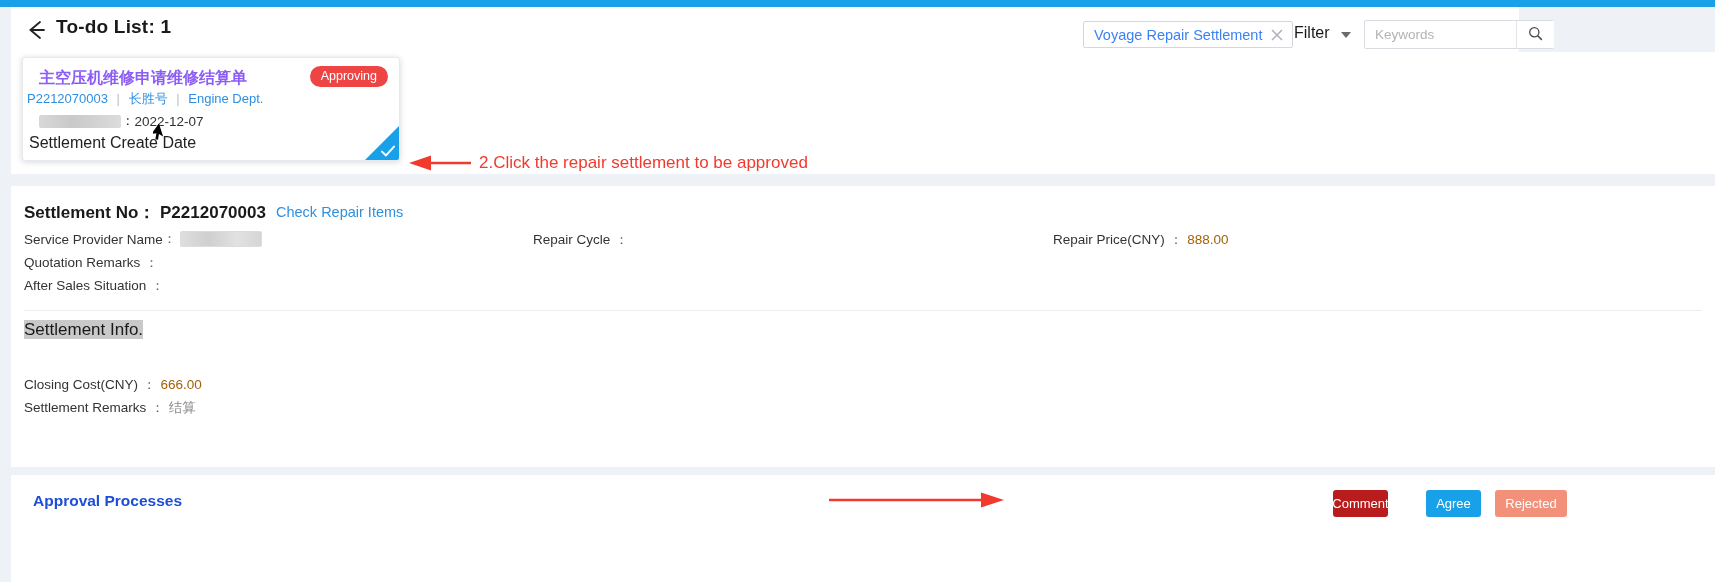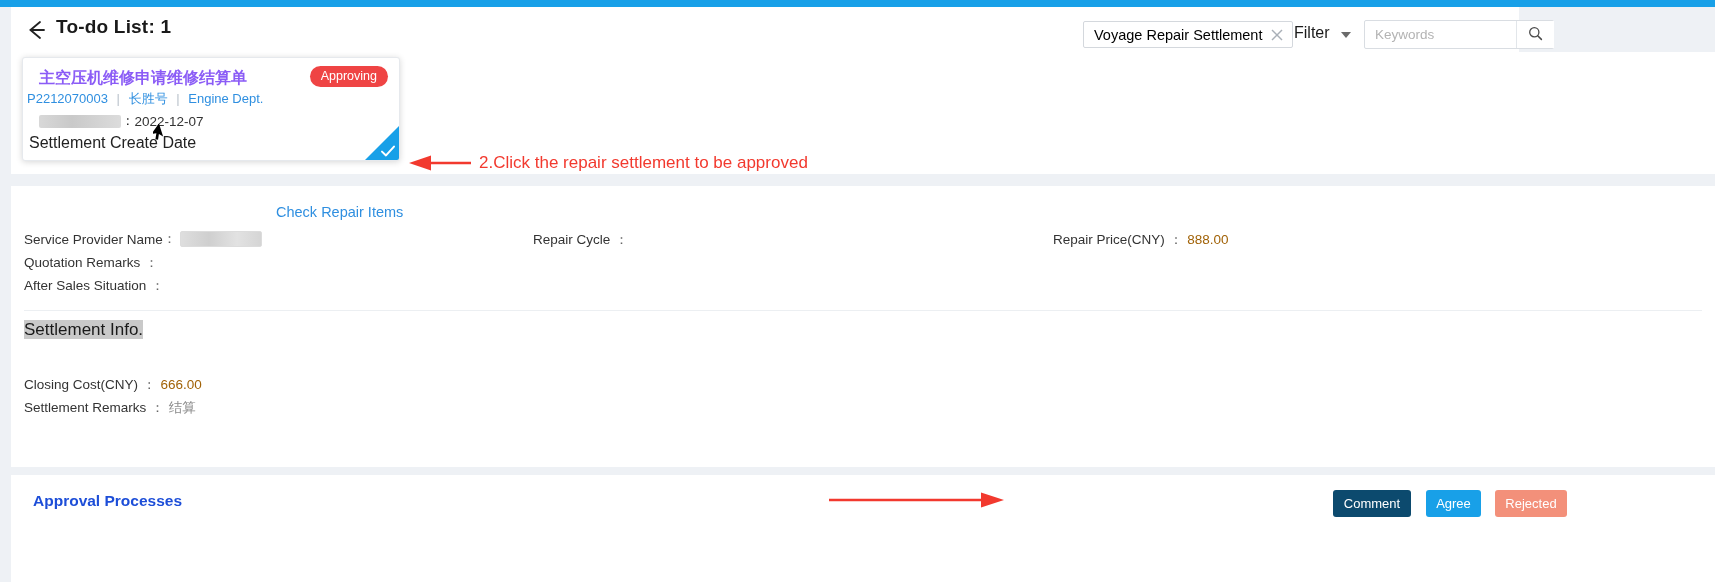--- a/index.html
+++ b/index.html
@@ -32,21 +32,21 @@
     position:absolute;left:45px;top:9px;
     font-size:19px;font-weight:bold;color:#1a1a1a;letter-spacing:.2px;
     white-space:nowrap;
   }
   .filter-tag{
     position:absolute;left:1072px;top:14px;
     height:27px;box-sizing:border-box;
     border:1px solid #d4d8dd;border-radius:2px;background:#fff;
     padding:0 30px 0 10px;
     display:flex;align-items:center;
-    font-size:14.5px;color:#000000;white-space:nowrap;
+    font-size:14.5px;color:#3b82f6;white-space:nowrap;
     cursor:pointer;
   }
   .filter-tag .tag-close{
     position:absolute;right:8px;top:50%;transform:translateY(-50%);
     width:14px;height:14px;cursor:pointer;
   }
   .filter-label{
     position:absolute;left:1283px;top:17px;
     font-size:16px;color:#1a1a1a;white-space:nowrap;cursor:pointer;
   }
@@ -181,21 +181,21 @@
     position:absolute;left:818px;top:15px;
     display:flex;align-items:center;
   }
   .anno3 .txt{font-size:17px;color:#f2392e;white-space:nowrap;margin-right:8px;}
   .btn{
     position:absolute;top:15px;height:27px;
     border:none;border-radius:3px;color:#fff;cursor:pointer;
     font-family:"Liberation Sans",sans-serif;font-size:13px;
     display:flex;align-items:center;justify-content:center;
   }
-  .btn-comment{left:1322px;width:78px;background:#0c4a6e;}
+  .btn-comment{left:1322px;width:55px;background:#b91c1c;}
   .btn-agree{left:1415px;width:55px;background:#18a0e8;}
   .btn-reject{left:1484px;width:72px;background:#f3907a;}
 </style>
 </head>
 <body>
 
 <div class="topbar"></div>
 <div class="left-rail"></div>
 
 <div class="header">
@@ -275,20 +275,24 @@
     <svg width="62" height="20" viewBox="0 0 62 20">
       <line x1="20" y1="10" x2="62" y2="10" stroke="#f2392e" stroke-width="2.4"></line>
       <path d="M0 10 L22 2.5 L22 17.5 Z" fill="#f2392e"></path>
     </svg>
     <span class="txt">2.Click the repair settlement to be approved</span>
   </div>
 </div>
 
 <div class="detail">
 
+  <div class="settle-no">
+    <span>Settlement No：</span>
+    <span>P2212070003</span>
+  </div>
 
   <div class="check-items">Check Repair Items</div>
 
   <div class="row-a">
     <span class="f-label">Service Provider Name</span>
     <span class="f-label f-colon">：</span>
     <span class="redact2"></span>
   </div>
 
   <div class="row-b">

